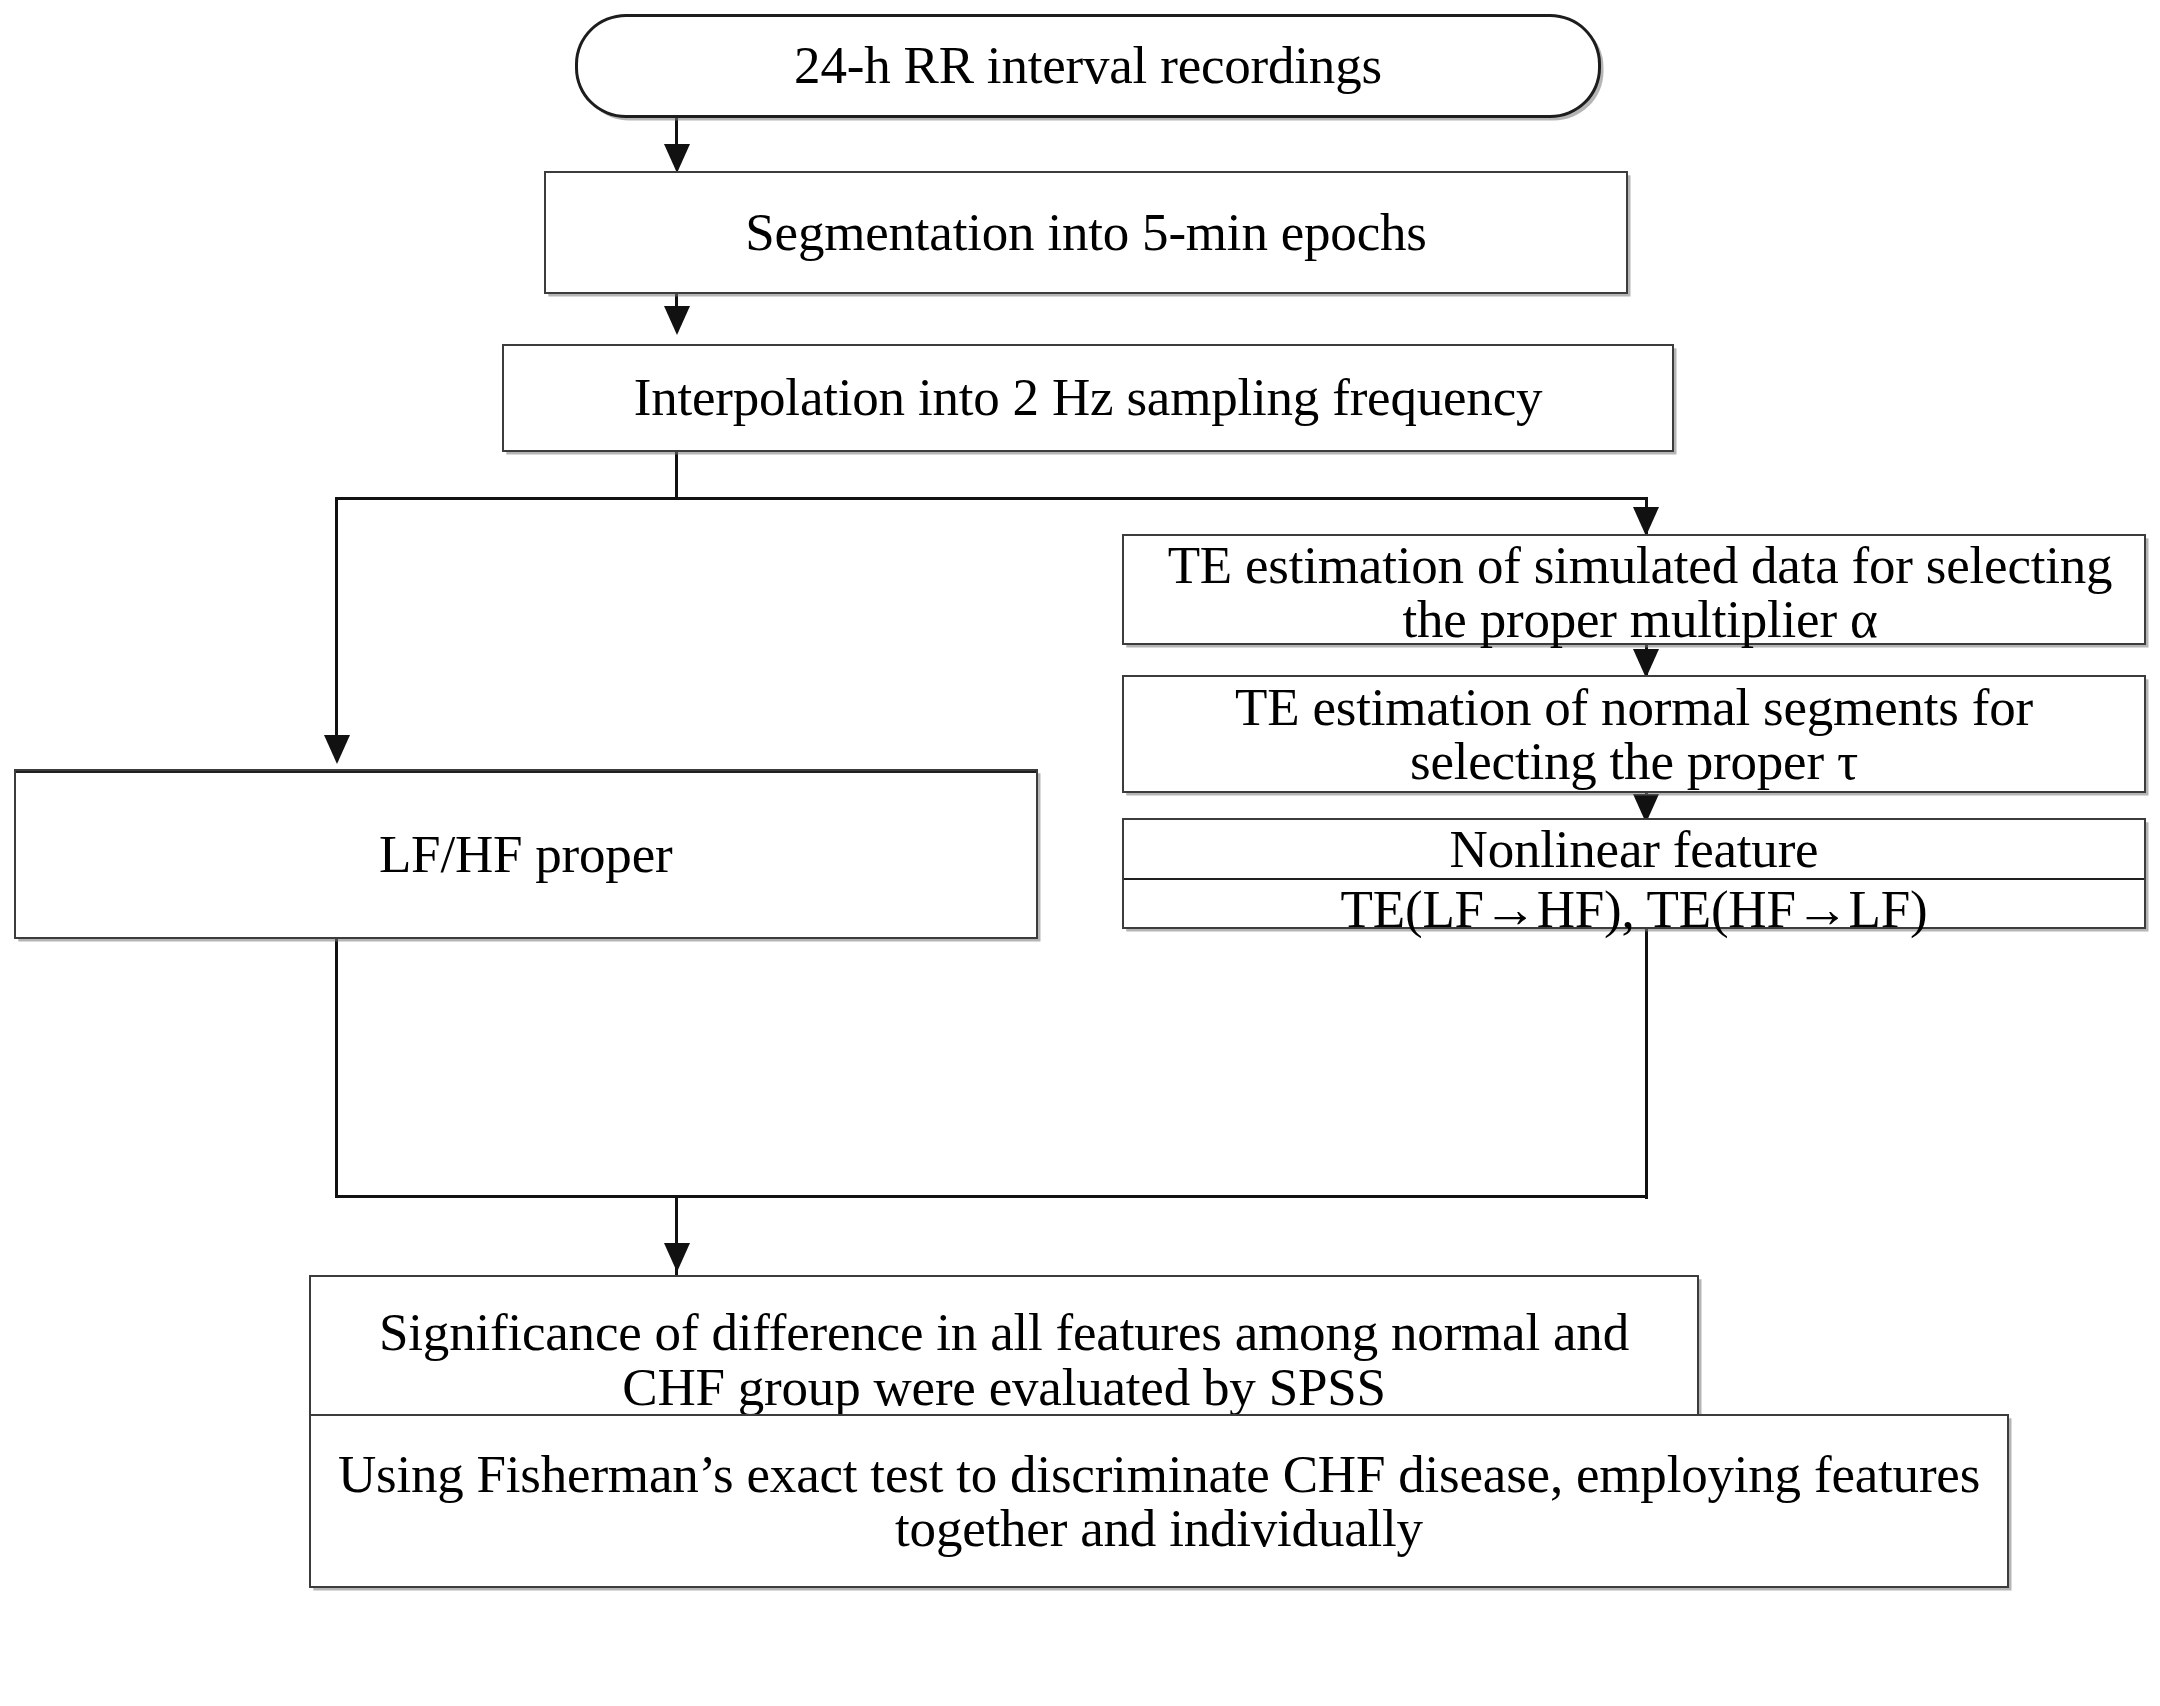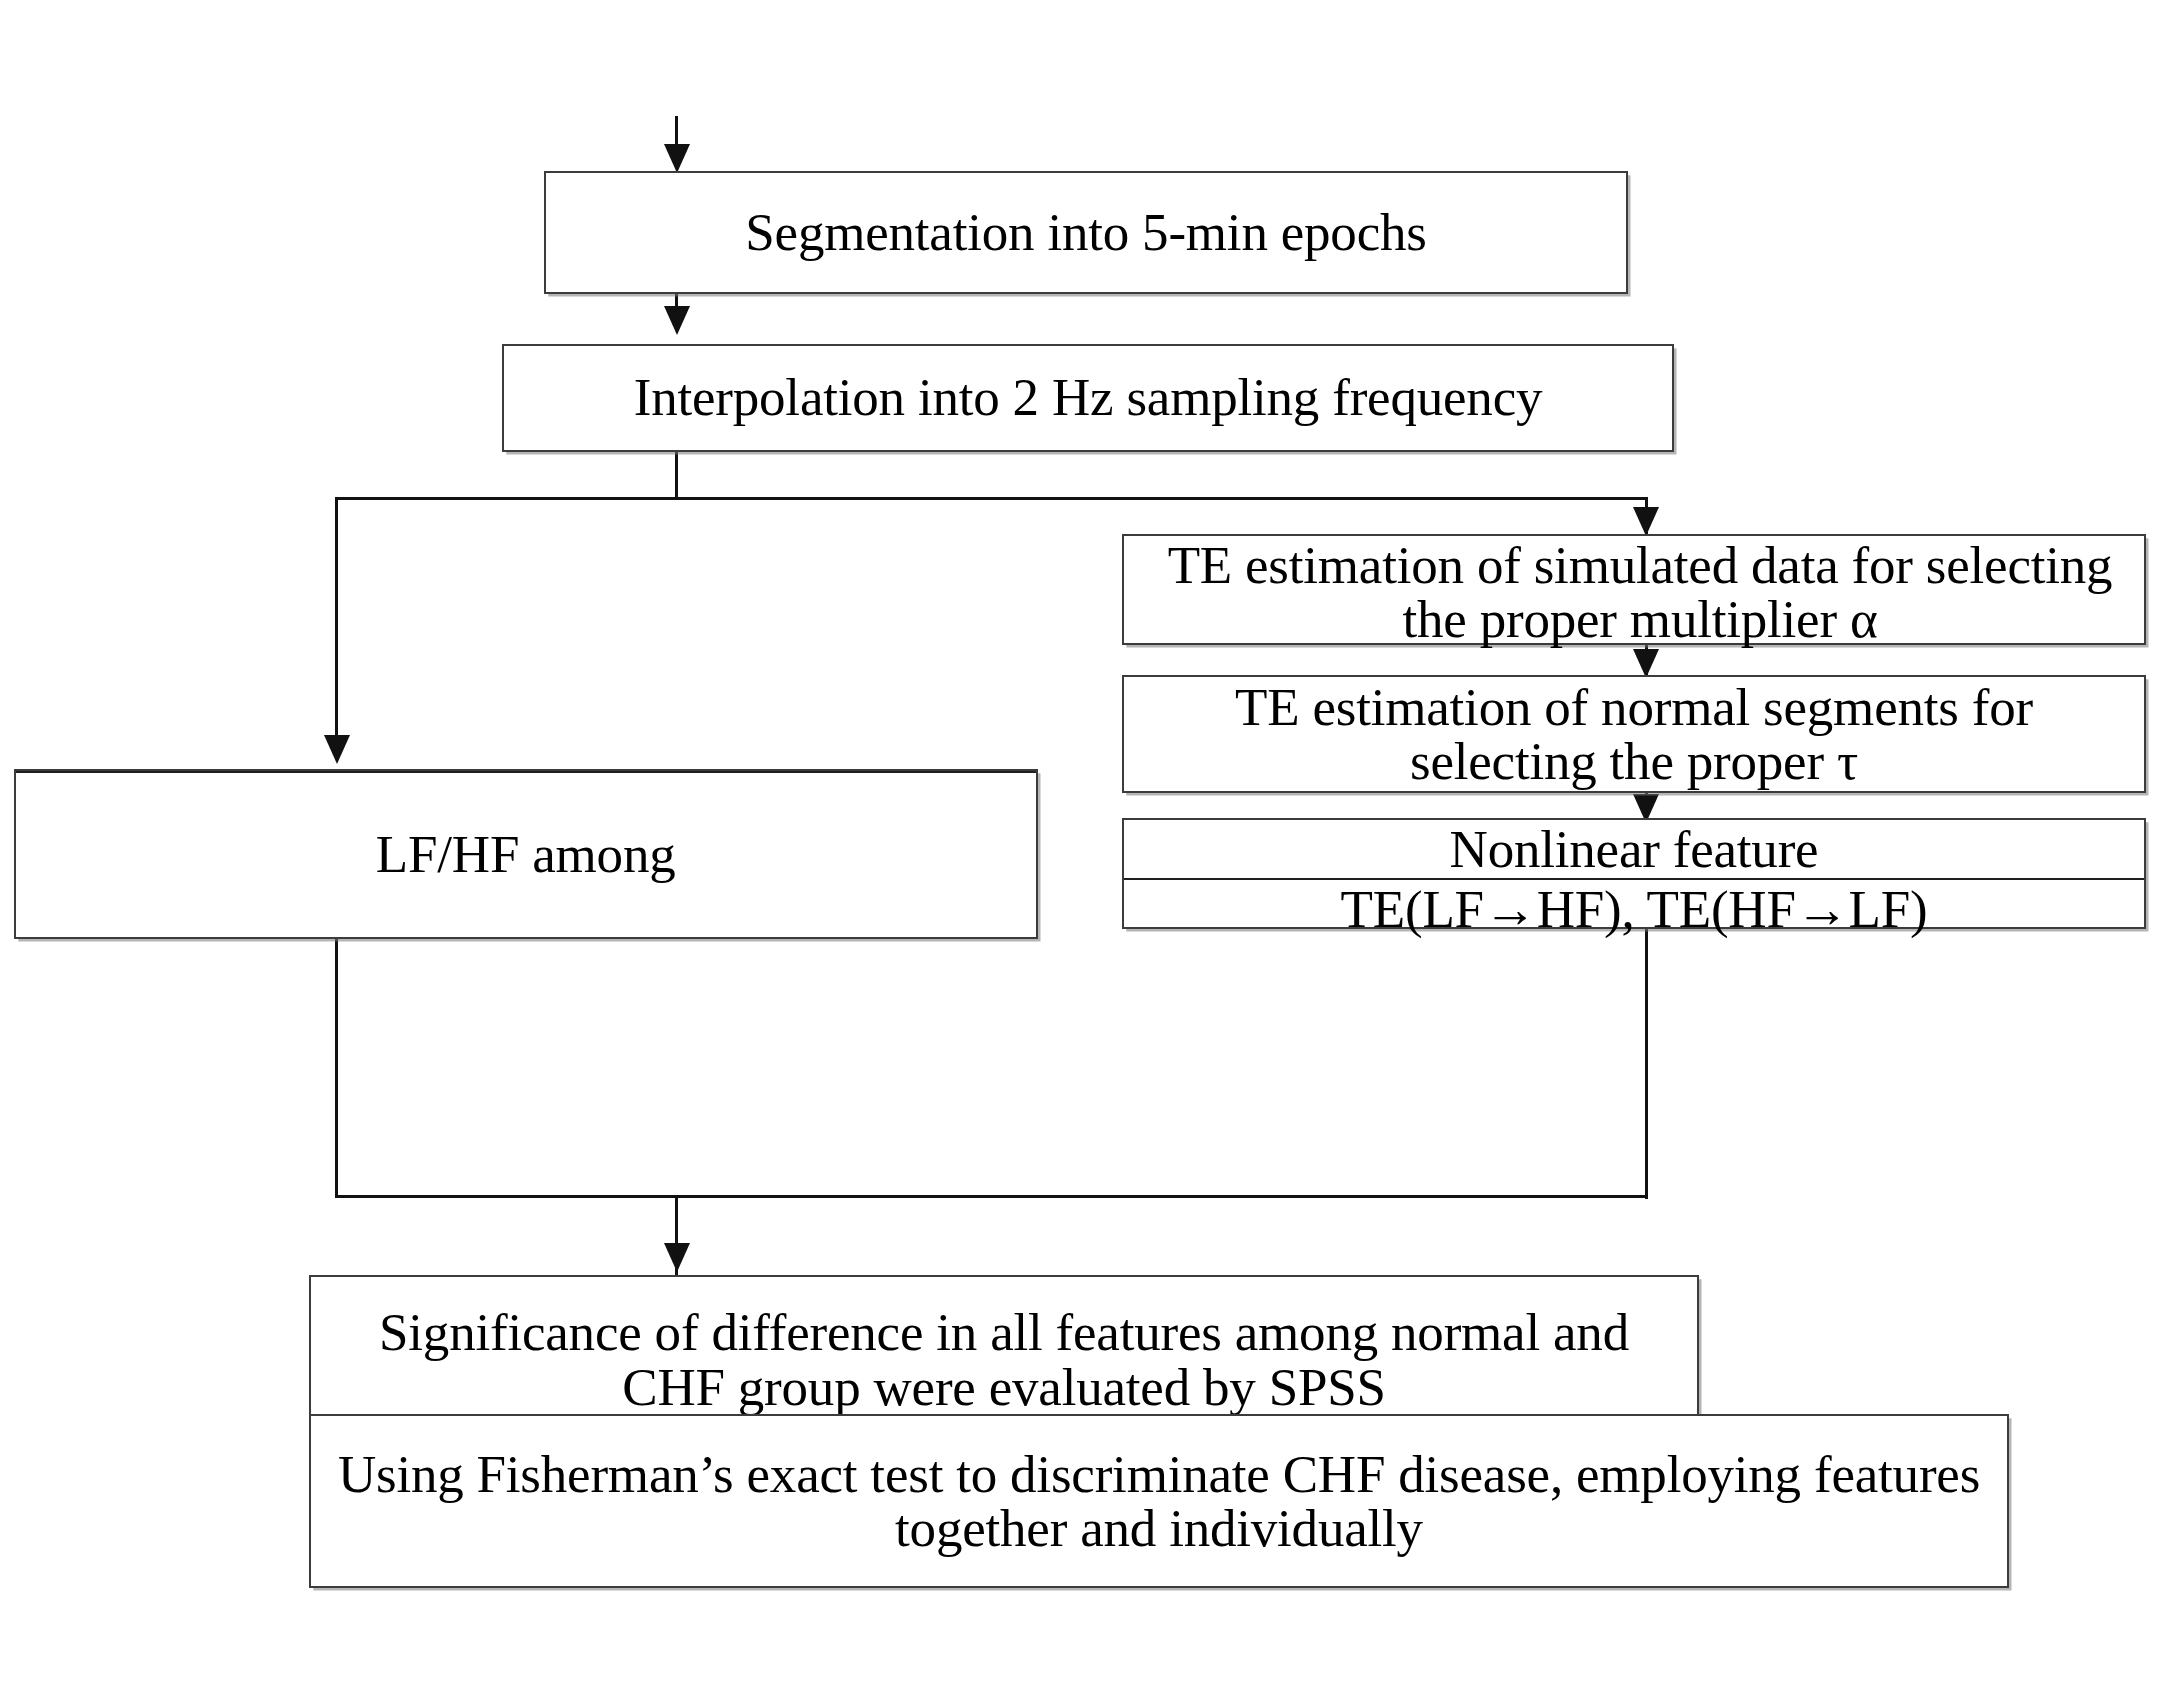--- a/index.html
+++ b/index.html
@@ -102,20 +102,25 @@
   <div class="vline" style="left:335px; top:937px; height:261px;"></div>
   <div class="vline" style="left:1645px; top:929px; height:270px;"></div>
   <div class="hline" style="left:335px; top:1195px; width:1313px;"></div>
 
   <div class="vline" style="left:675px; top:1195px; height:81px;"></div>
   <div class="arrowhead" style="left:664px; top:1243px;"></div>
 
   <div class="vline" style="left:675px; top:1442px; height:62px;"></div>
   <div class="arrowhead" style="left:664px; top:1474px;"></div>
 
+  <div class="node rounded" style="left:575px; top:13.7px; width:1026px; height:104px;">
+    <div class="cell">
+      <span class="txt">24-h RR interval recordings</span>
+    </div>
+  </div>
 
   <div class="node" style="left:544px; top:171px; width:1084px; height:123px;">
     <div class="cell">
       <span class="txt">Segmentation into 5-min epochs</span>
     </div>
   </div>
 
   <div class="node" style="left:502px; top:344px; width:1172px; height:108px;">
     <div class="cell">
       <span class="txt">Interpolation into 2 Hz sampling frequency</span>
@@ -129,21 +134,21 @@
   </div>
 
   <div class="node" style="left:1122px; top:675px; width:1024px; height:118px;">
     <div class="cell">
       <span class="txt small-gap">TE estimation of normal segments for selecting the proper τ</span>
     </div>
   </div>
 
   <div class="node" style="left:13.7px; top:769px; width:1024px; height:170px;">
     <div class="cell divided-top">
-      <span class="txt">LF/HF among</span>
+      <span class="txt">LF/HF proper</span>
     </div>
   </div>
 
   <div class="node" style="left:1122px; top:818px; width:1024px; height:111px;">
     <div class="cell">
       <span class="txt">Nonlinear feature</span>
     </div>
     <div class="cell divided-top">
       <span class="txt">TE(LF→HF), TE(HF→LF)</span>
     </div>

